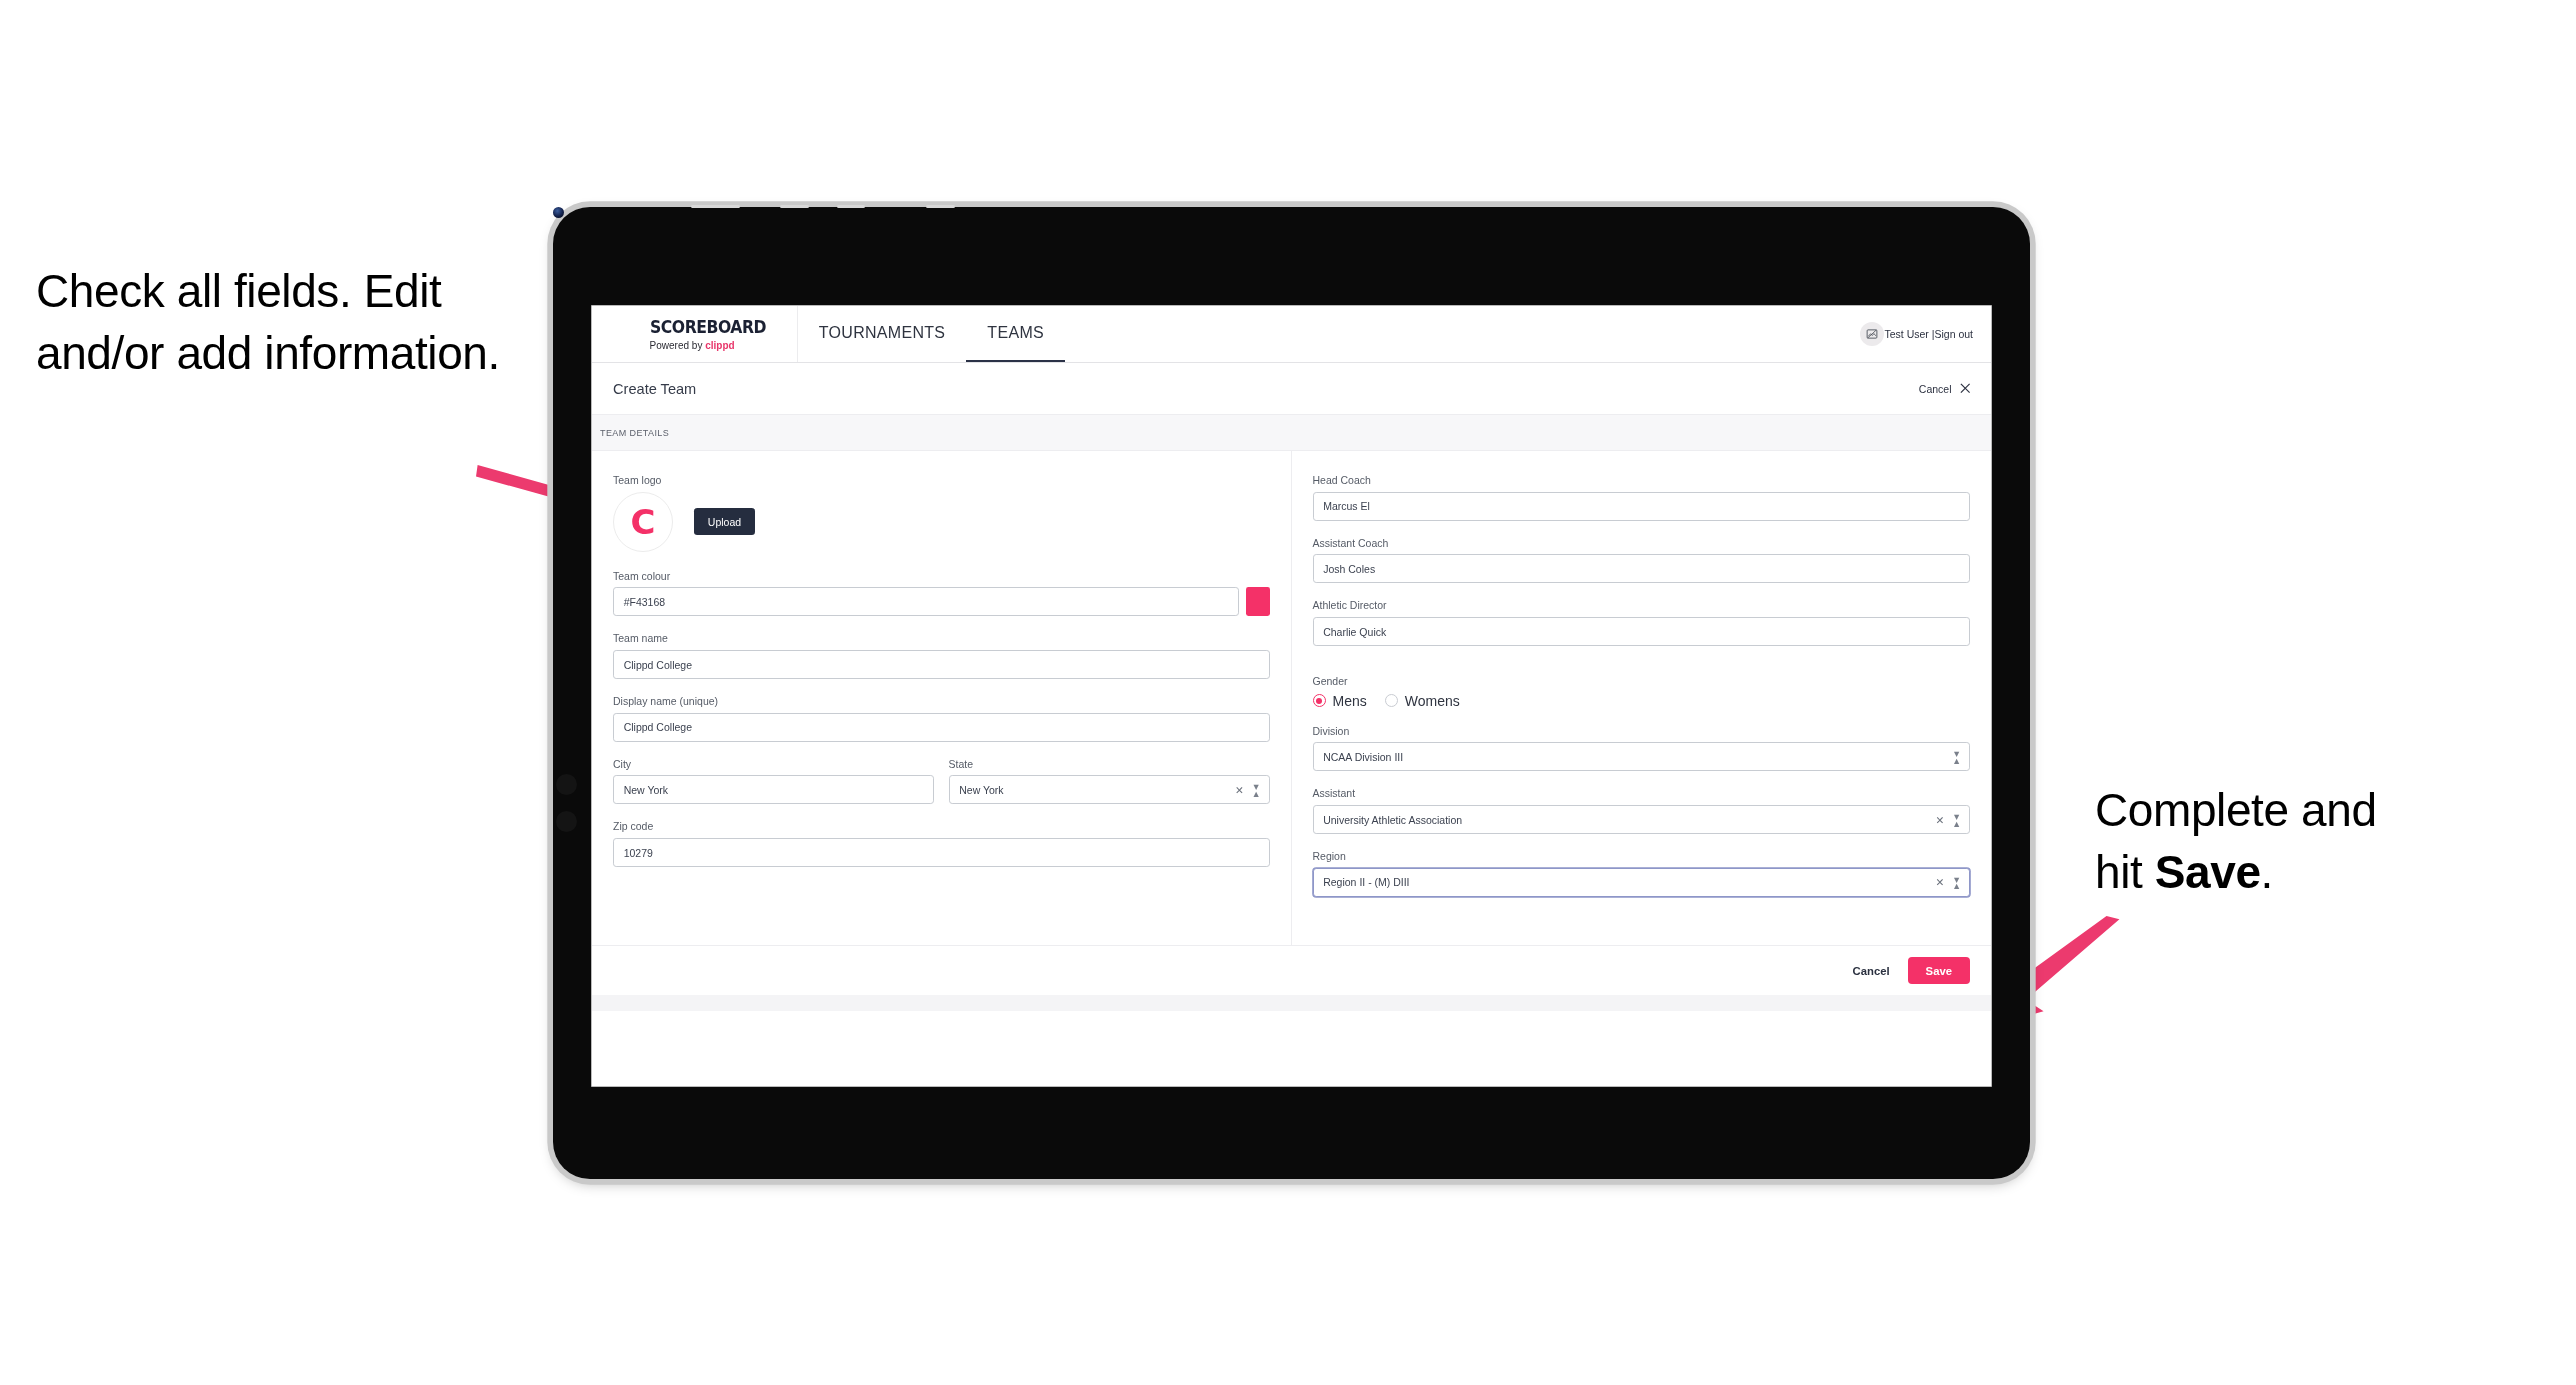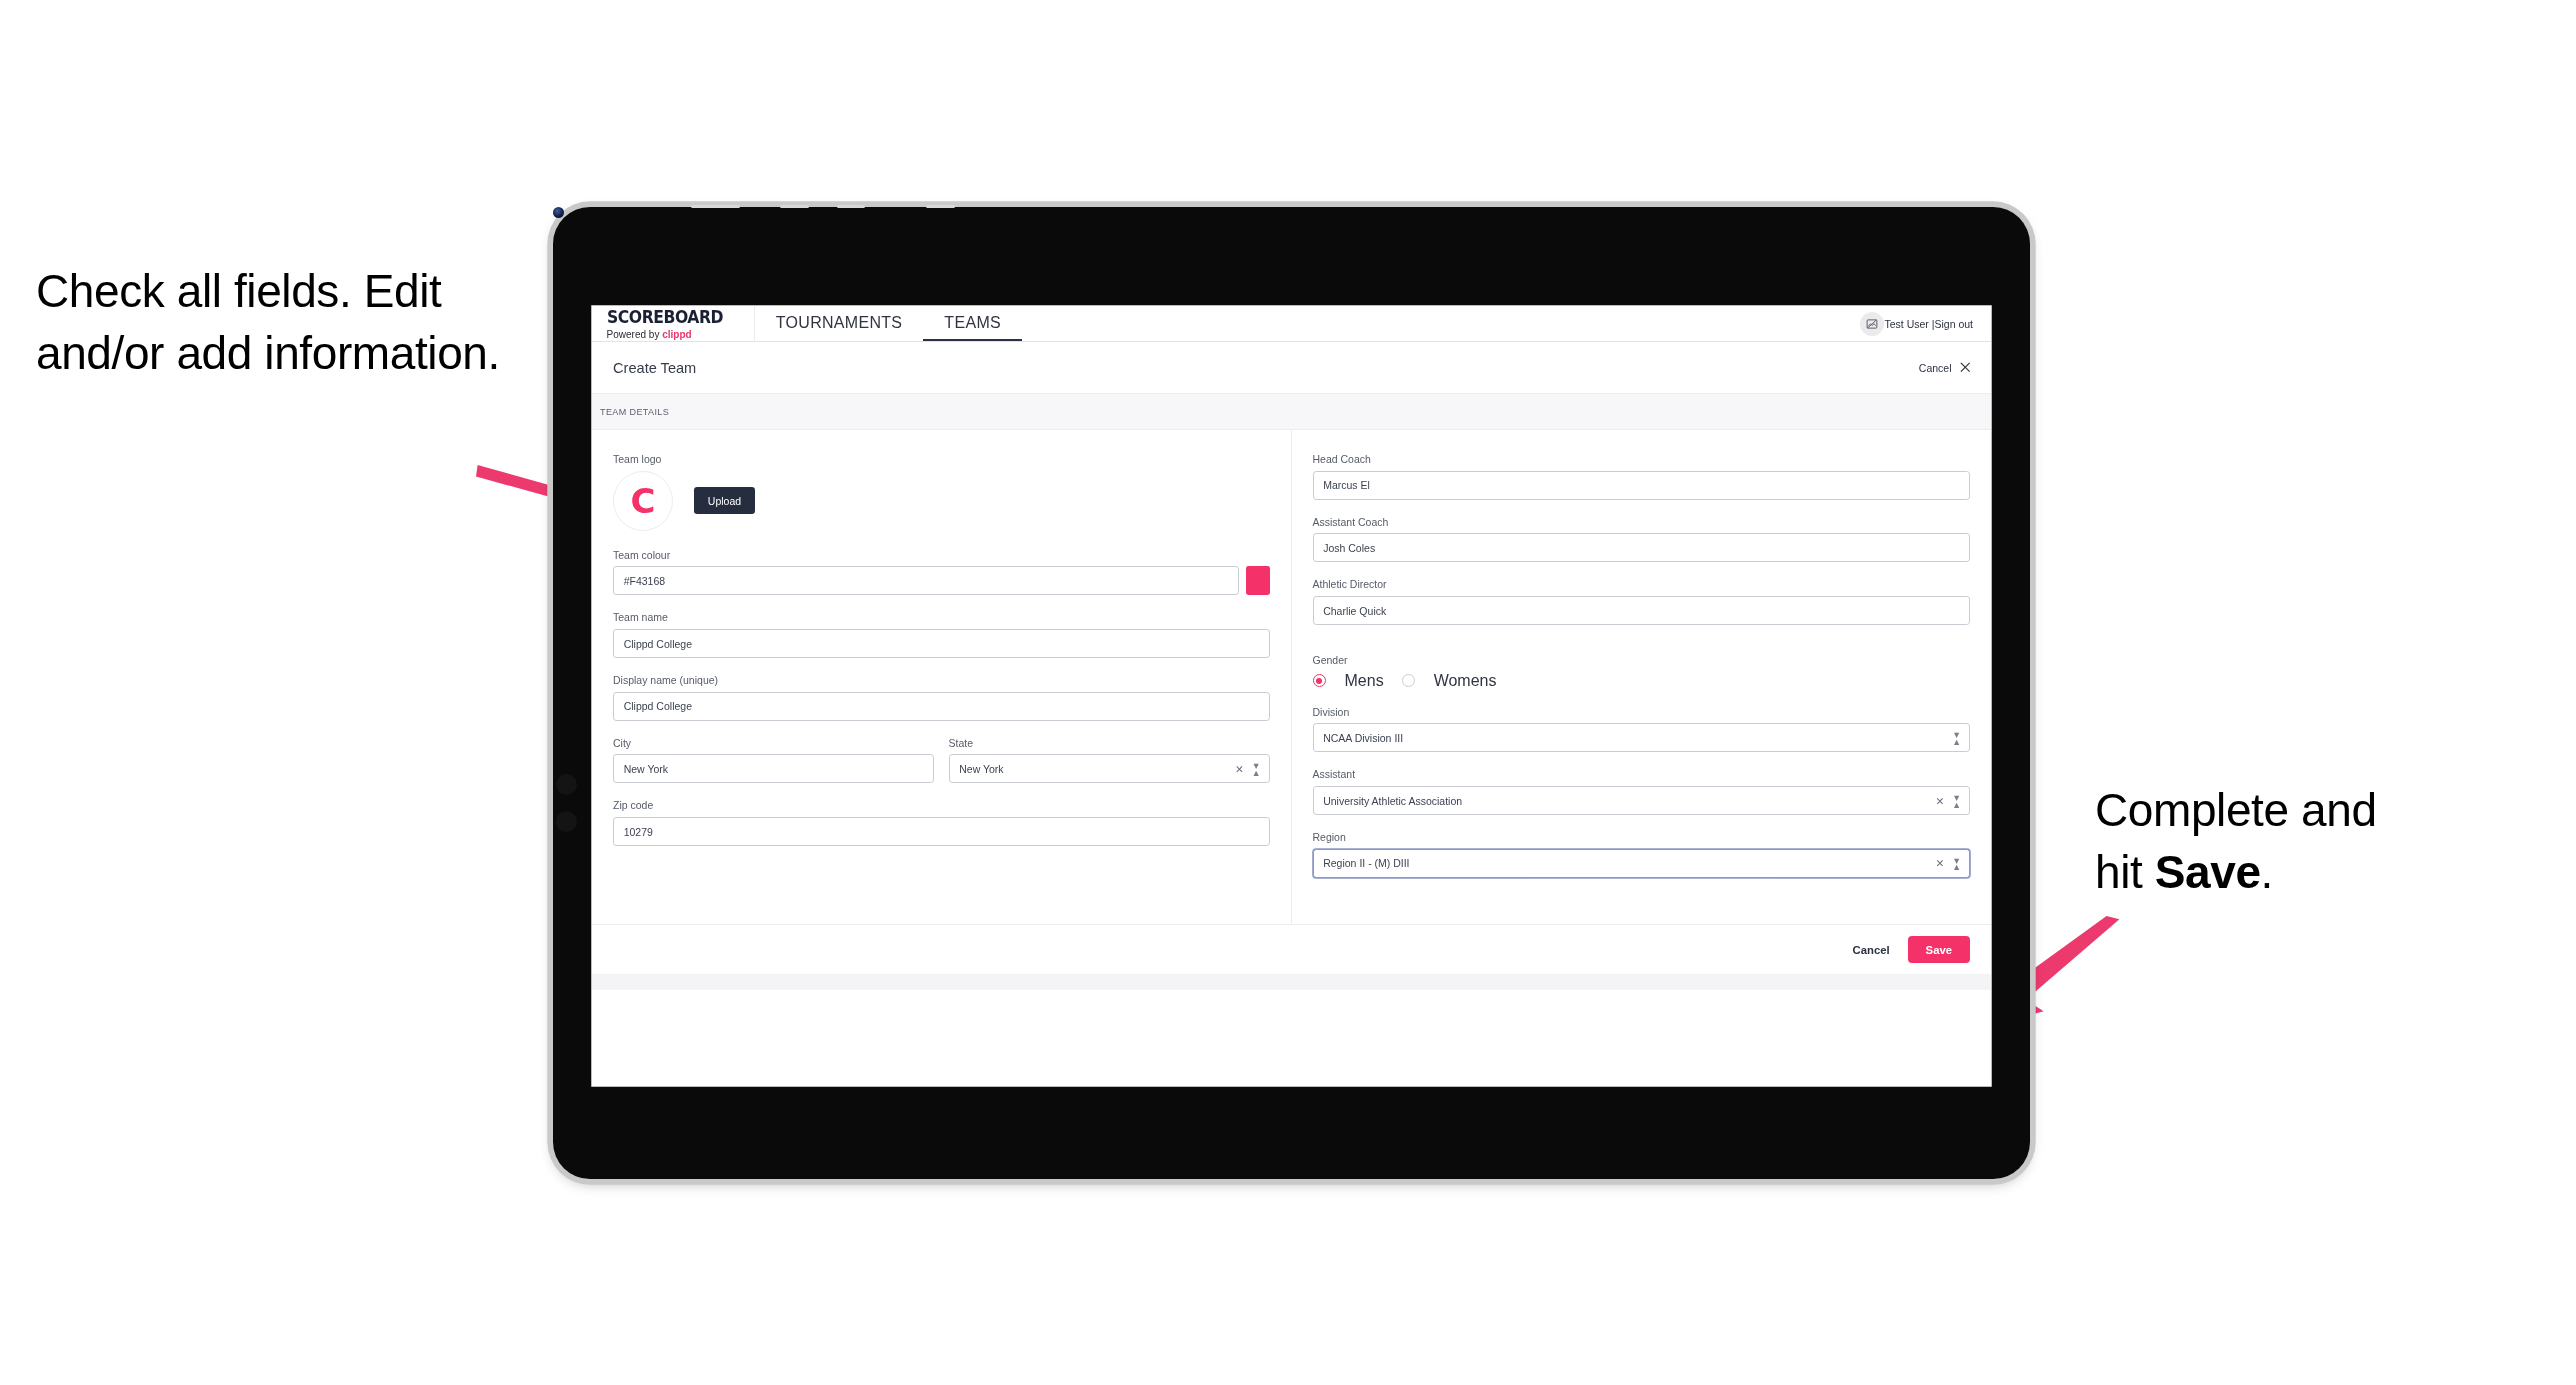--- a/index.html
+++ b/index.html
@@ -59,24 +59,25 @@
     left: 39px; top: 99px;
     width: 1399px; height: 780px;
     background: #ffffff;
     box-shadow: 0 0 0 0.8px #e7e7e7;
     overflow: hidden;
     font-family: "Liberation Sans", sans-serif;
   }
 
   
   #appbar {
-    height: 36px; background: #fff;
+    height: 57px; background: #fff;
     border-bottom: 0.8px solid #e3e3e6;
     display: flex; align-items: stretch;
     position: relative;
+    padding-left: 43px;
   }
   #brand {
     display: flex; flex-direction: column; justify-content: center;
     padding: 0 21px 0 14.6px; min-width: 130px;
     border-right: 0.8px solid #ececee;
   }
   #brand-title {
     font-size: 17px; font-weight: bold; letter-spacing: -0.5px;
     color: #1b2133; font-family: "DejaVu Sans", sans-serif;
     transform: scaleX(.92); transform-origin: left center;
@@ -154,21 +155,21 @@
   .two-col > div { flex: 1; }
 
   .select .finput { justify-content: space-between; }
   .sel-icons { display: flex; align-items: center; gap: 9.7px; color: #6c727d; font-size: 9.7px; }
   .stepper { display: inline-block; line-height: .62; font-size: 10.5px; color: #7a808b; }
   .clearx { font-size: 10.5px; color: #6c727d; cursor: pointer; }
   .focused { border-color: #8e96c8 !important; box-shadow: 0 0 0 0.8px #8e96c8; }
 
   
   #radio-row { display: flex; align-items: center; gap: 18px; margin-top: 1.6px; }
-  .radio { display: flex; align-items: center; gap: 19px; font-size: 16px; color: #2f3440; cursor: pointer; }
+  .radio { display: flex; align-items: center; gap: 7px; font-size: 14px; color: #2f3440; cursor: pointer; }
   .rdot { width: 13px; height: 13px; border-radius: 50%; border: 1.2px solid #c9ccd2; display: block; position: relative; }
   .rdot.on { border-color: #f43168; }
   .rdot.on::after {
     content: ""; position: absolute; left: 2.4px; top: 2.4px;
     width: 6.5px; height: 6.5px; border-radius: 50%; background: #f43168;
   }
 
   
   #form-footer {
     height: 50px; background: #fff; border-top: 0.8px solid #ededf0;

